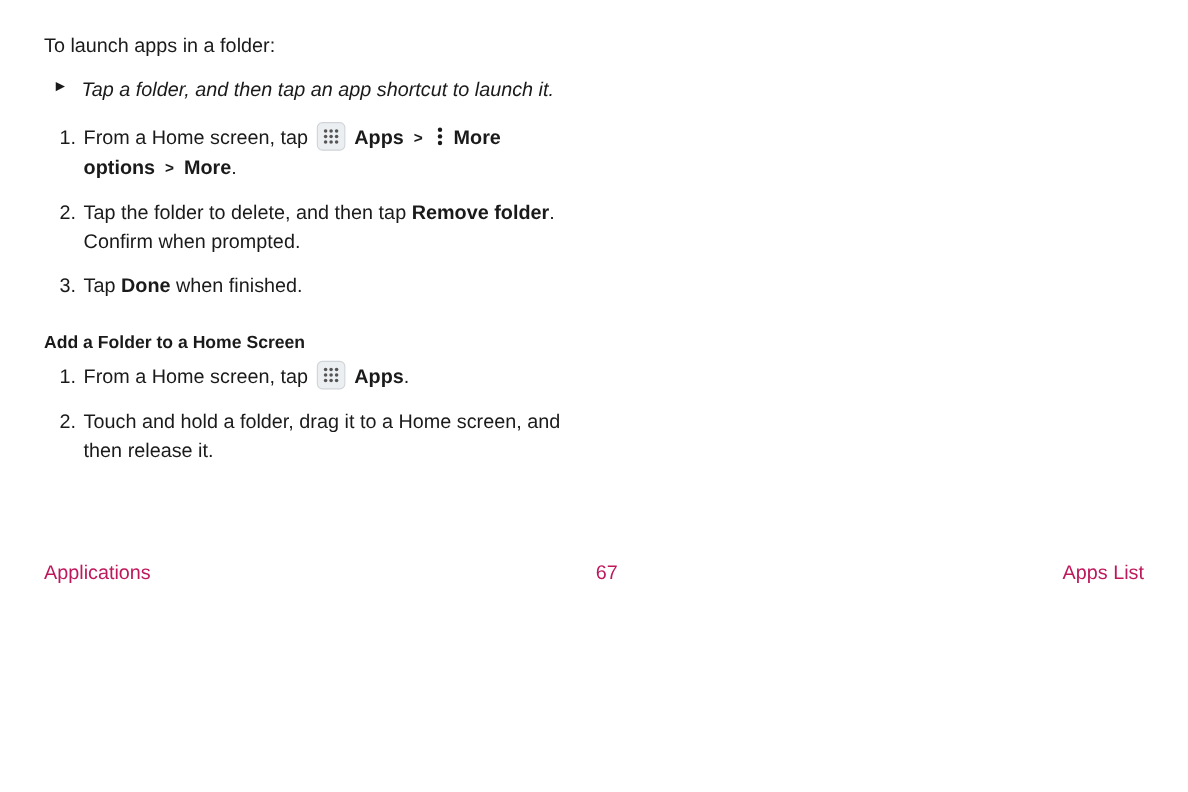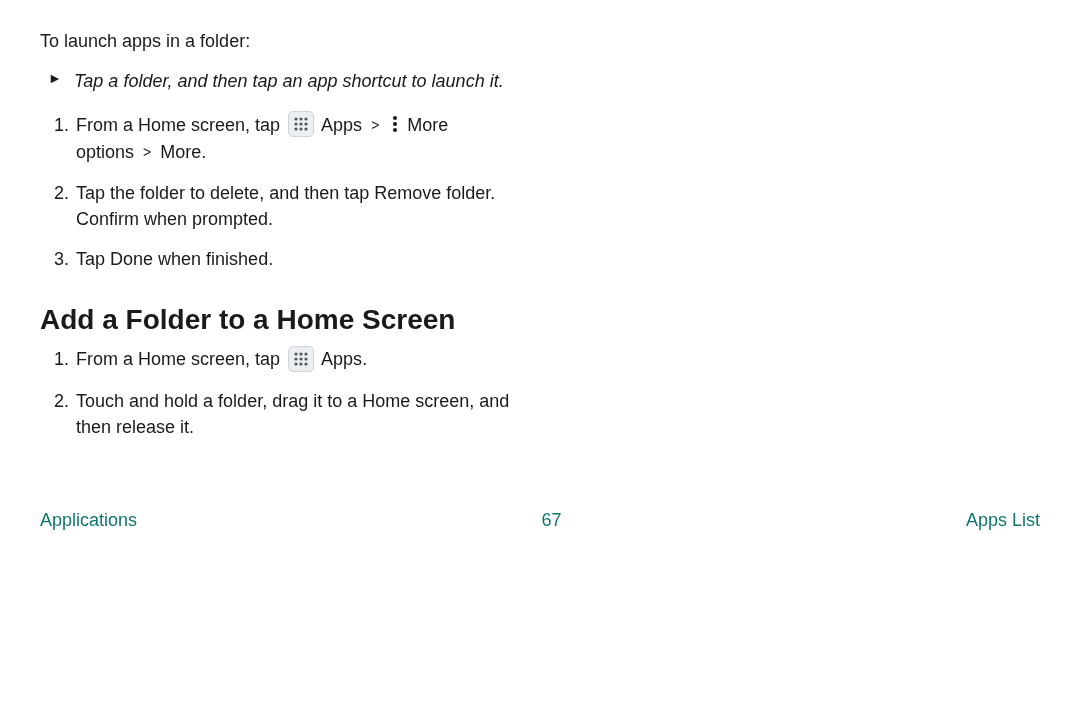--- a/index.html
+++ b/index.html
@@ -36,23 +36,23 @@
   }
   ul.arrow li::before {
     content: "►";
     position: absolute;
     left: -26px;
     top: 0;
     font-size: 14px;
   }
   ol.num { list-style: decimal; }
   ol.num li { margin-bottom: 14px; padding-left: 2px; }
-  .b { font-weight: 400; }
+  .b { font-weight: 700; }
   h2 {
-    font-size: 28px;
+    font-size: 16px;
     font-weight: 700;
     margin: 28px 0 6px 0;
   }
   .icon-chip {
     display: inline-block;
     vertical-align: middle;
     width: 24px;
     height: 24px;
     border-radius: 5px;
     background: #eceff1;
@@ -91,21 +91,21 @@
     top: -1px;
   }
   .footer {
     position: absolute;
     bottom: 28px;
     left: 40px;
     right: 40px;
     display: flex;
     justify-content: space-between;
     font-size: 18px;
-    color: #0f766e;
+    color: #be185d;
   }
   .footer-center { text-align: center; flex: 1; }
 </style>
 </head>
 <body>
 
 <div class="page">
   <div class="col">
 
     <p>To launch apps in a folder:</p>

